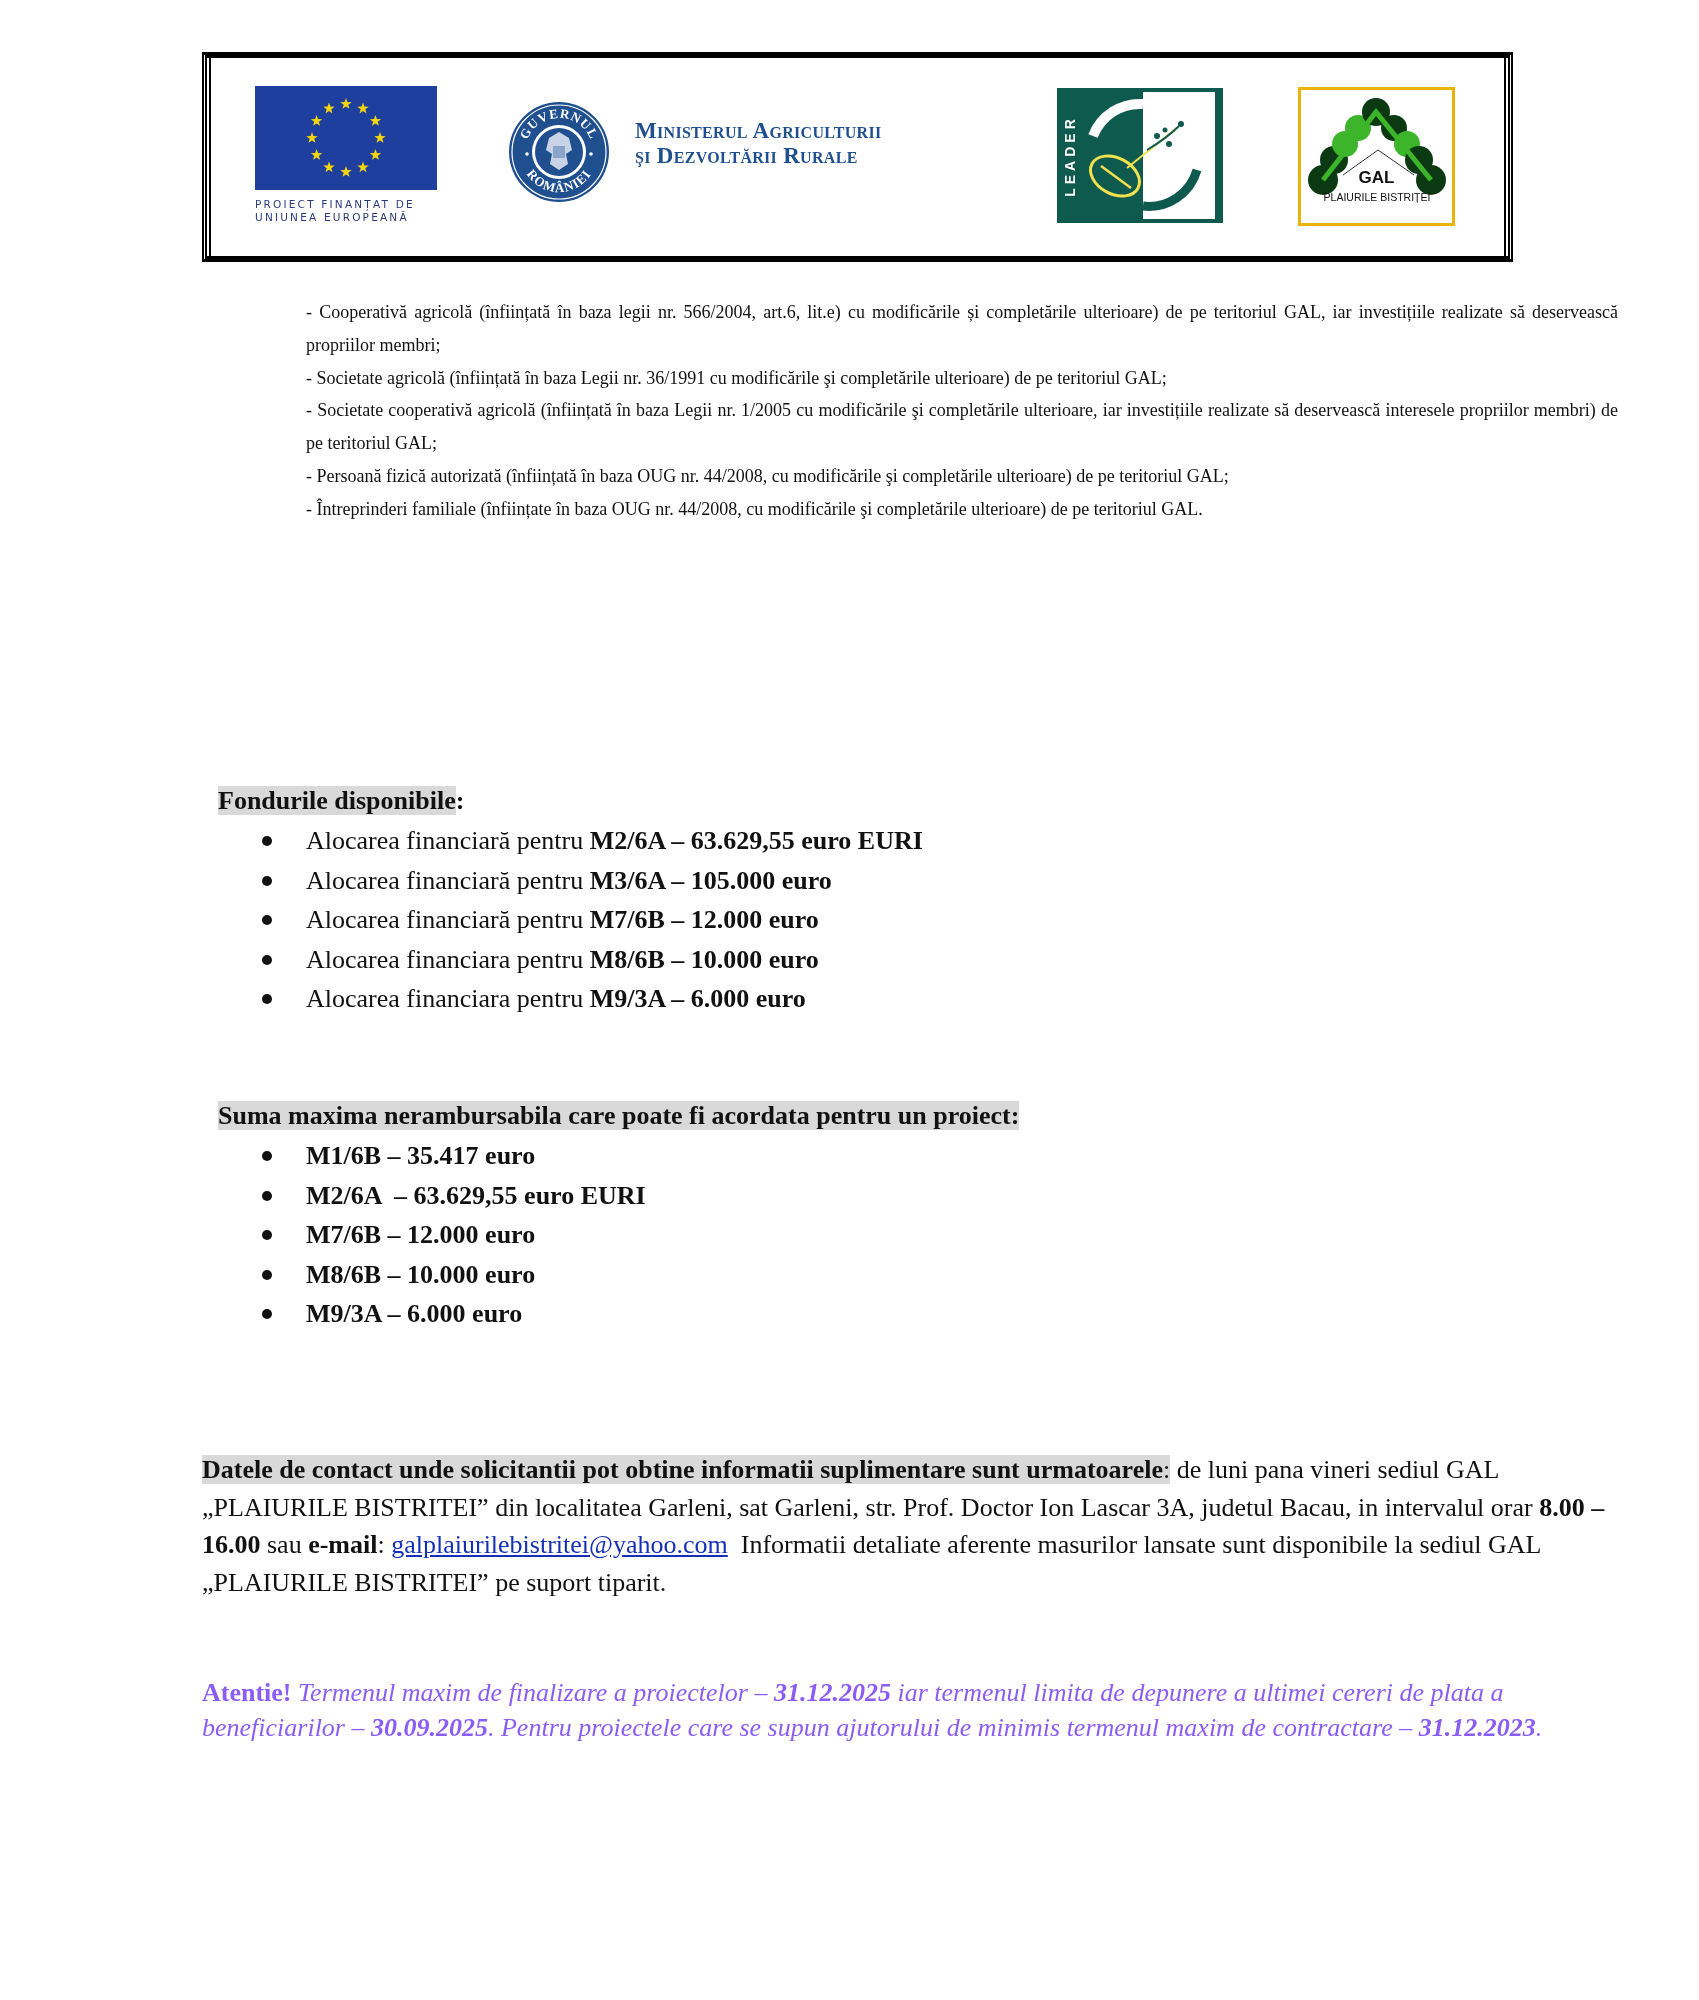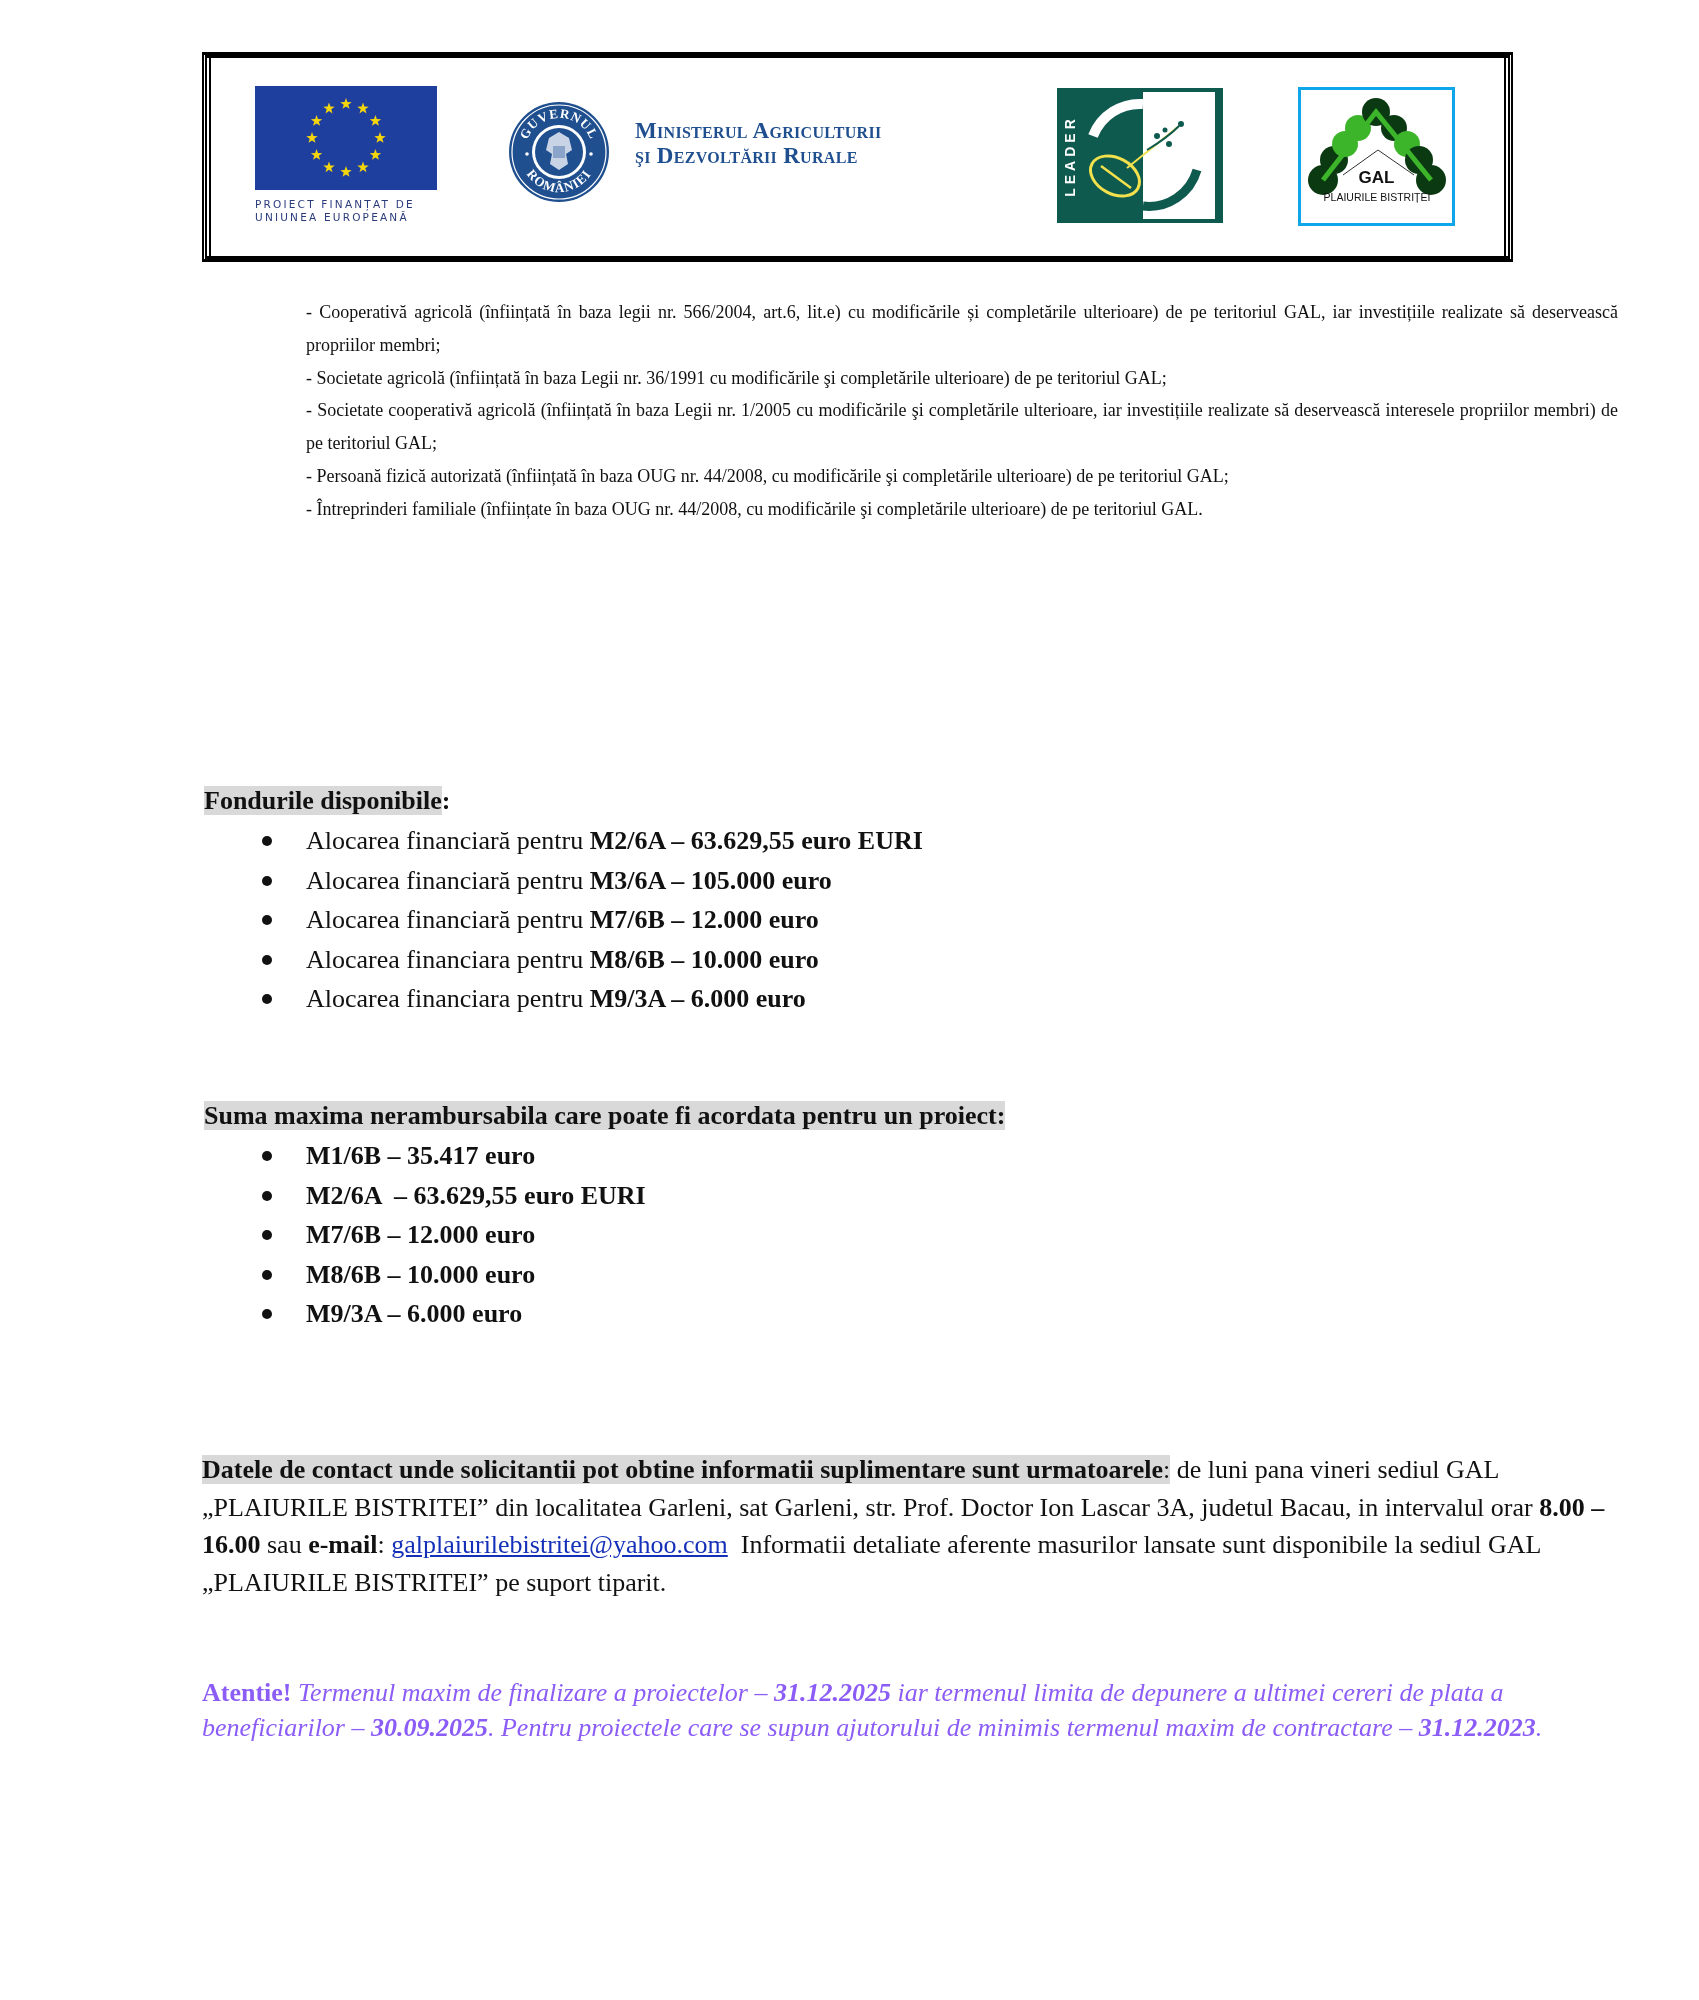--- a/index.html
+++ b/index.html
@@ -28,38 +28,38 @@
   .madr { position: absolute; left: 300px; top: 40px; height: 110px; width: 500px; }
   .madr-seal { position: absolute; left: 0; top: 2px; }
   .madr-name {
     position: absolute; left: 128px; top: 20px;
     font-family: "Liberation Serif", serif; font-weight: bold; color: #1f4f8f;
     font-size: 23px; line-height: 25px; font-variant: small-caps; letter-spacing: 0.3px;
   }
   .leader-logo { position: absolute; left: 850px; top: 30px; width: 166px; height: 135px; }
   .gal-logo {
     position: absolute; left: 1091px; top: 29px; width: 157px; height: 139px;
-    box-sizing: border-box; border: 3px solid #0ea5e9; background: #fff;
+    box-sizing: border-box; border: 3px solid #eab308; background: #fff;
   }
   .gal-label {
     position: absolute; left: 0; right: 0; top: 78px; text-align: center;
     font-family: "Liberation Sans", sans-serif; font-weight: bold; font-size: 17px; color: #111;
   }
   .gal-sub {
     position: absolute; left: 1px; right: 0; top: 101px; text-align: center;
     font-family: "Liberation Sans", sans-serif; font-size: 10.5px; color: #111;
   }
   .eligibility {
     position: absolute; left: 306px; top: 296px; width: 1312px;
     font-size: 18px; line-height: 32.8px; text-align: justify;
   }
   .eligibility p { margin: 0; }
 
   .section-heading {
-    position: absolute; left: 192px; font-weight: bold; font-size: 26px; line-height: 32px; padding-left: 12px;
+    position: absolute; left: 206px; font-weight: bold; font-size: 26px; line-height: 32px; padding-left: 12px;
   }
   .hl { background: #d9d9d9; }
 
   .bullet-list {
     position: absolute; left: 262px; list-style: none; margin: 0; padding: 0;
     font-size: 26px;
   }
   .bullet-list li { height: 39.6px; line-height: 39.6px; position: relative; padding-left: 44px; white-space: nowrap; }
   .bullet-list li .dot {
     position: absolute; left: 0; top: 15px; width: 10px; height: 10px; border-radius: 50%; background: #111;

